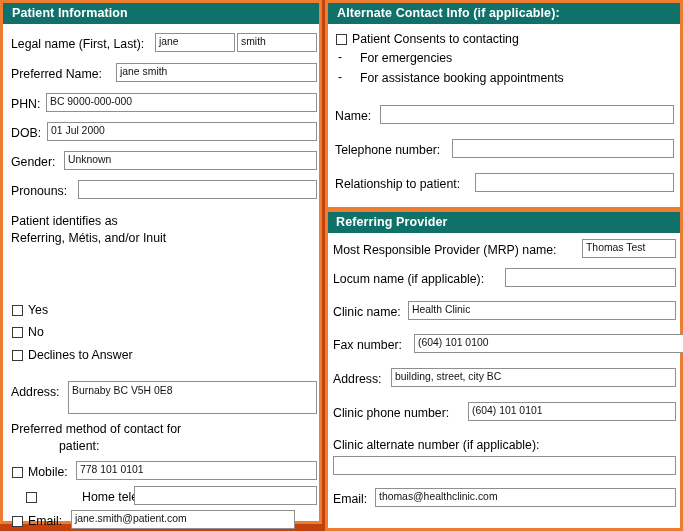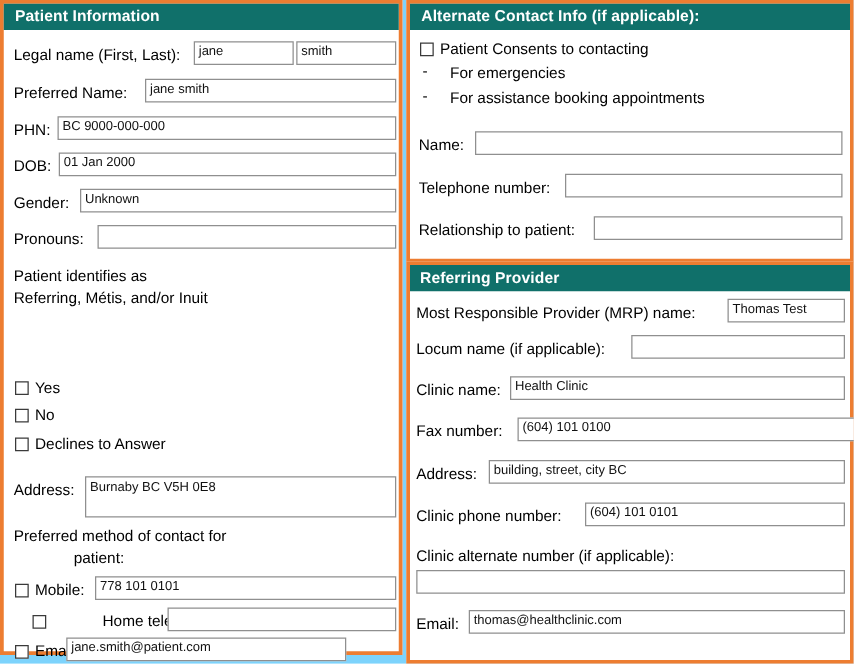--- a/index.html
+++ b/index.html
@@ -6,21 +6,21 @@
   html, body {
     margin: 0; padding: 0;
     width: 683px; height: 531px;
     background: #ffffff;
     font-family: "Liberation Sans", sans-serif;
     overflow: hidden;
   }
   #page {
     position: relative;
     width: 683px; height: 531px;
-    background: #7dd3fc;
+    background: #c2410c;
   }
 
   
   .panel {
     position: absolute;
     background: #ffffff;
     border: 3px solid #ED7D31;
   }
   #panel-patient      { left: 0px;   top: 0px;   width: 322px; height: 524px; }
   #panel-alternate    { left: 325px; top: 0px;   width: 358px; height: 210px; }
@@ -107,21 +107,21 @@
       <div class="field" style="left:113px; top:39px; width:201px;">jane smith</div>
 
       <div class="row" style="left:8px; top:73px;">
         <span class="lbl">PHN:</span>
       </div>
       <div class="field" style="left:43px; top:69px; width:271px;">BC 9000-000-000</div>
 
       <div class="row" style="left:8px; top:102px;">
         <span class="lbl">DOB:</span>
       </div>
-      <div class="field" style="left:44px; top:98px; width:270px;">01 Jan 2000</div>
+      <div class="field" style="left:44px; top:98px; width:270px;">01 Jul 2000</div>
 
       <div class="row" style="left:8px; top:131px;">
         <span class="lbl">Gender:</span>
       </div>
       <div class="field" style="left:61px; top:127px; width:253px;">Unknown</div>
 
       <div class="row" style="left:8px; top:160px;">
         <span class="lbl">Pronouns:</span>
       </div>
       <div class="field" style="left:75px; top:156px; width:239px;"></div>
@@ -159,21 +159,21 @@
       <div class="cbrow" style="left:23px; top:466px;gap:40px;">
         <span class="cbox"></span>
         <span class="cblabel">Home telephone:</span>
       </div>
       <div class="field" style="left:131px; top:462px; width:183px;"></div>
 
       <div class="cbrow" style="left:9px; top:490px;">
         <span class="cbox"></span>
         <span class="cblabel">Email:</span>
       </div>
-      <div class="field" style="left:50px; top:486px; width:224px;">jane.smith@patient.com</div>
+      <div class="field" style="left:68px; top:486px; width:224px;">jane.smith@patient.com</div>
 
     </div>
   </section>
 
   <section class="panel" id="panel-alternate">
     <div class="panel-header">Alternate Contact Info (if applicable):</div>
 
     <div class="panel-body">
 
       <div class="cbrow" style="left:8px; top:8px;">

